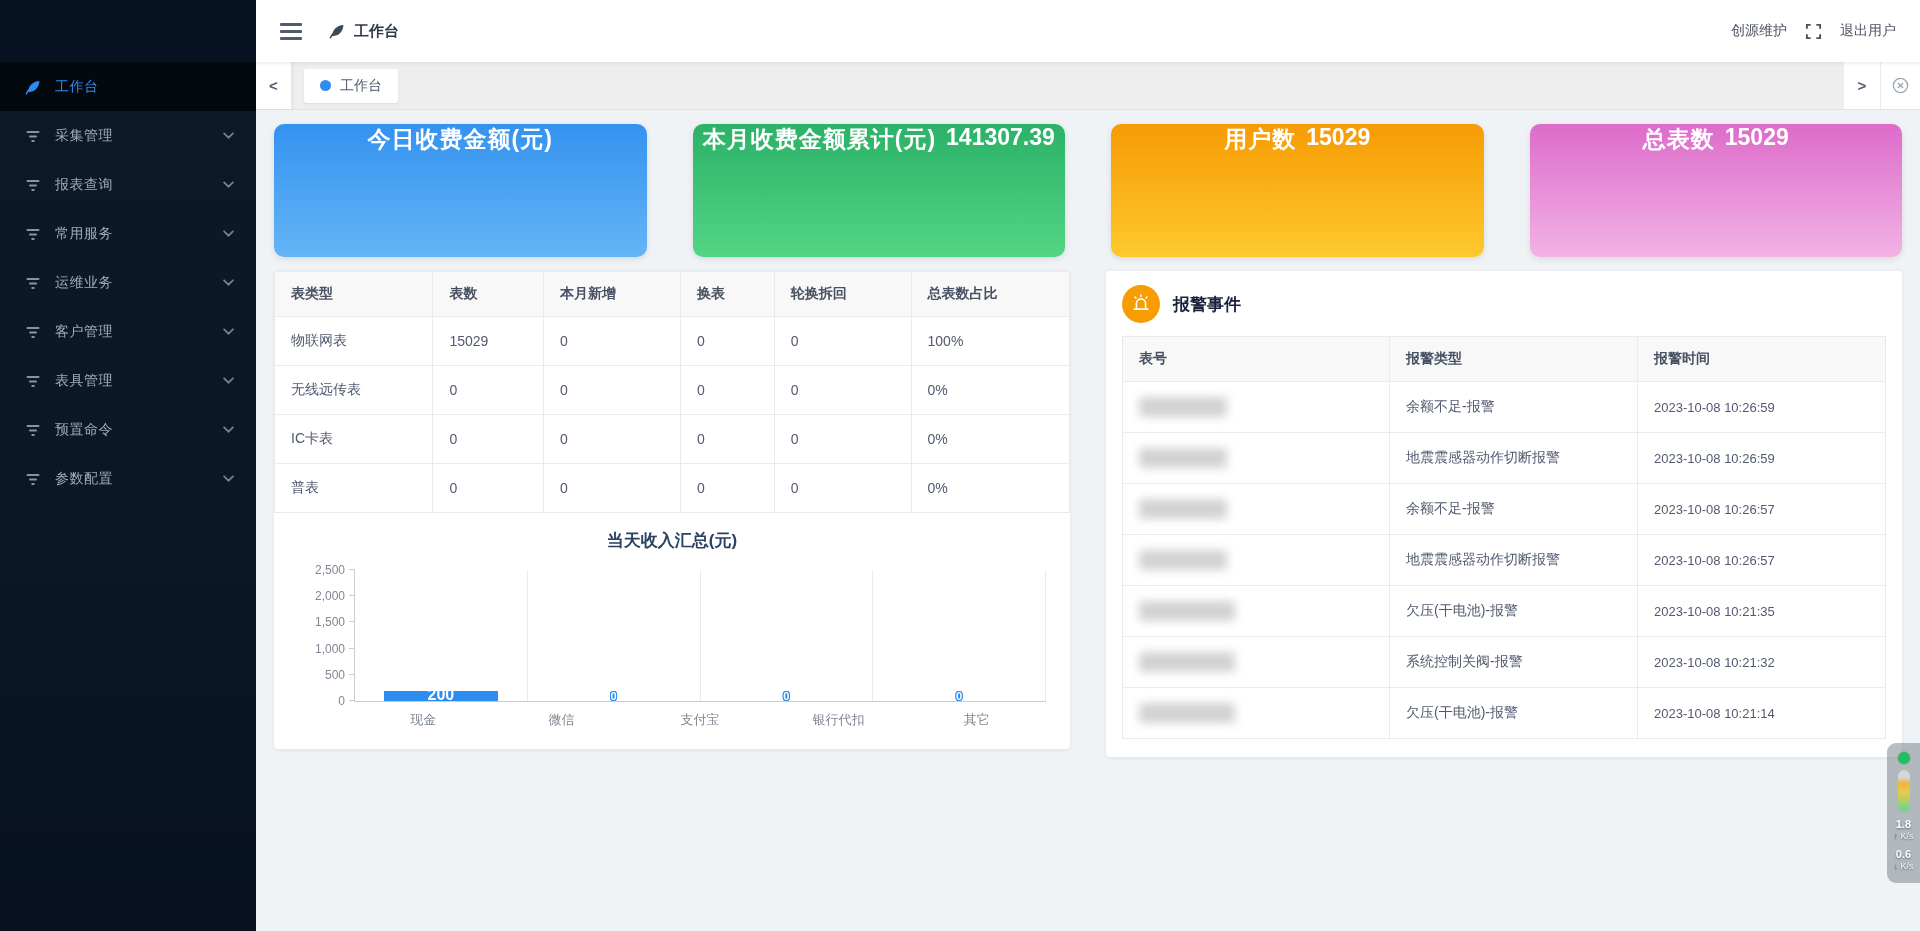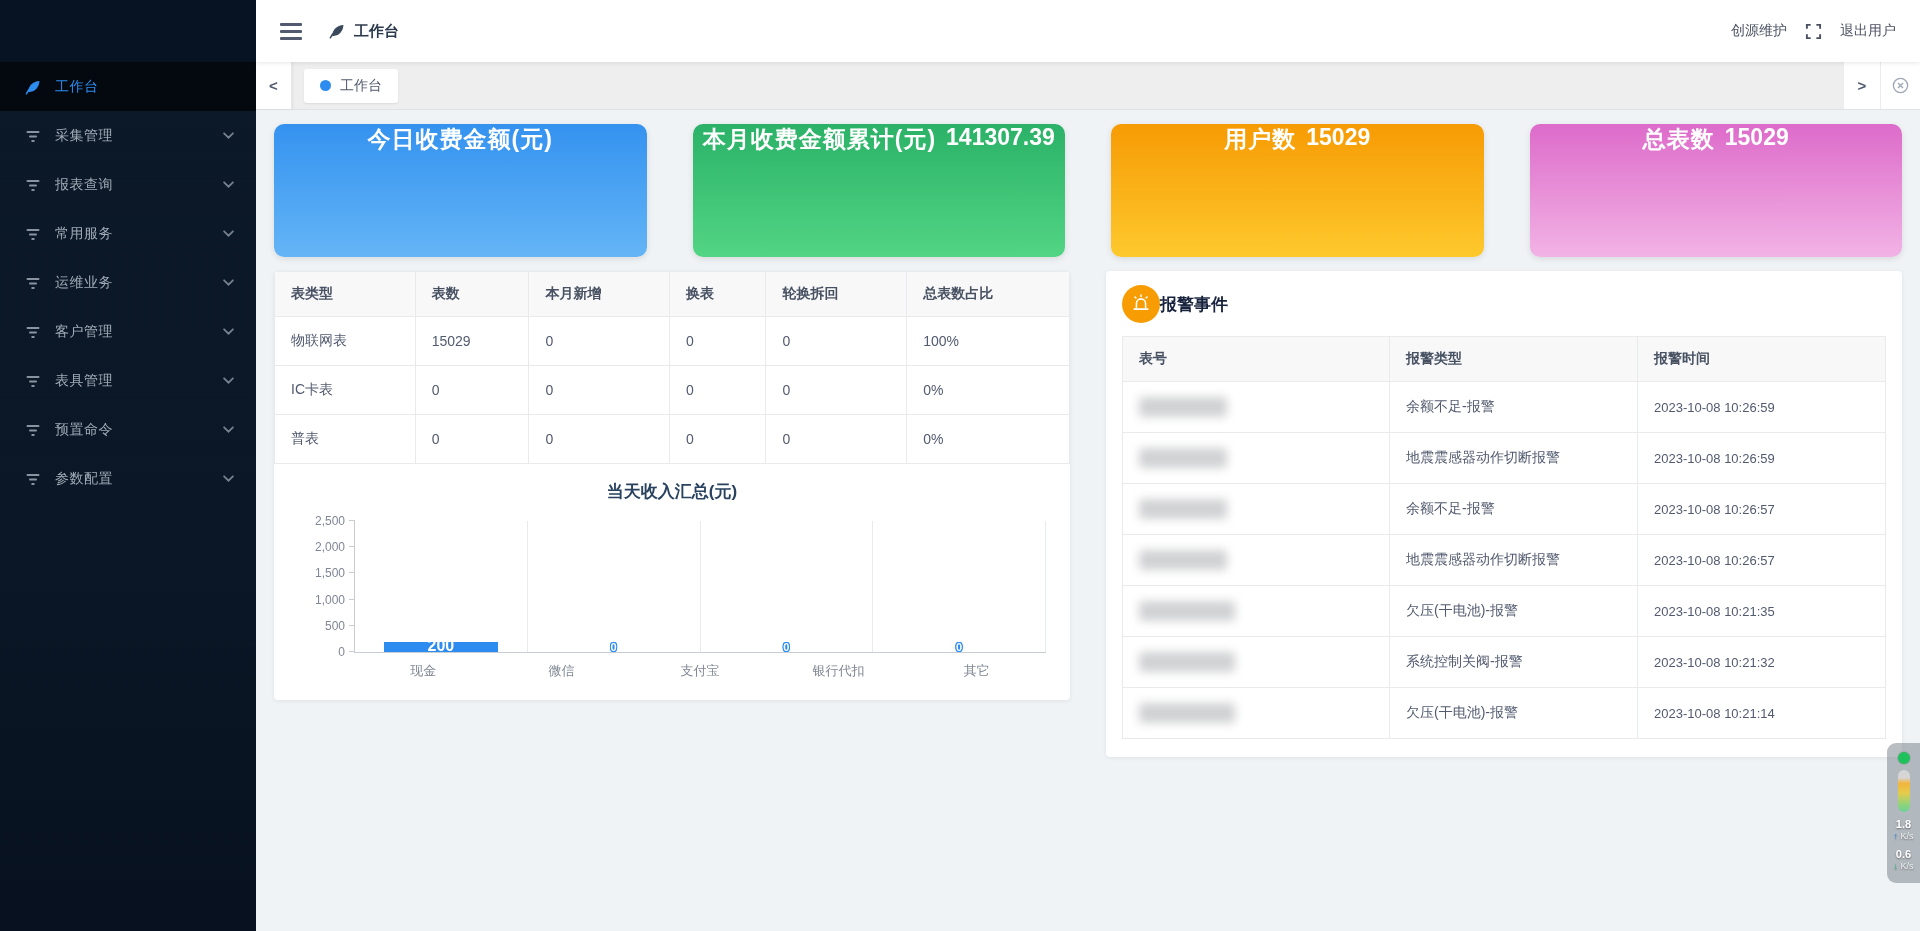--- a/index.html
+++ b/index.html
@@ -72,21 +72,21 @@
   .bar-label.zero { font-size:11px; bottom:-1px; color:#fff;
     text-shadow:-1px 0 0 #2d8cf0,1px 0 0 #2d8cf0,0 -1px 0 #2d8cf0,0 1px 0 #2d8cf0,
       -1px -1px 0 #2d8cf0,1px 1px 0 #2d8cf0,-1px 1px 0 #2d8cf0,1px -1px 0 #2d8cf0; }
   .ytick { position:absolute; right:calc(100% + 10px); transform:translateY(50%); font-size:12px; color:#808695; white-space:nowrap; }
   .ytickmark { position:absolute; left:-6px; width:6px; height:1px; background:#c8cdd4; }
   .xlabels { display:flex; margin:9px 10px 0 66px; }
   .xlabels div { flex:1; text-align:center; font-size:13px; color:#7f8793; }
 
   
   .alarm-panel { padding:14px 16px 18px 16px; }
-  .alarm-head { display:flex; align-items:center; margin-bottom:13px; }
+  .alarm-head { display:flex; align-items:center; gap:13px; margin-bottom:13px; }
   .alarm-ico { width:38px; height:38px; border-radius:50%; background:#f89c04; display:flex; align-items:center; justify-content:center; }
   .alarm-title { font-size:17px; font-weight:bold; color:#17233d; }
   .blur-blob { height:20px; border-radius:3px; background:#c9cacc; filter:blur(5px); opacity:.85; }
   td.time { font-size:13px; }
 
   
   .monitor { position:fixed; right:0; bottom:48px; width:33px; height:140px;
     background:rgba(128,136,144,.55); border-radius:9px 0 0 9px;
     display:flex; flex-direction:column; align-items:center; padding-top:9px; gap:6px; z-index:20; }
   .mon-dot { width:12px; height:12px; border-radius:50%; background:#1fc15c; box-shadow:0 0 2px rgba(0,0,0,.3); }
@@ -324,20 +324,28 @@
                 </tr>
               </thead>
             <tbody id="meter-body">
                 <tr>
                   <td>物联网表</td>
                   <td>15029</td>
                   <td>0</td>
                   <td>0</td>
                   <td>0</td>
                   <td>100%</td>
+                </tr>
+                <tr>
+                  <td>无线远传表</td>
+                  <td>0</td>
+                  <td>0</td>
+                  <td>0</td>
+                  <td>0</td>
+                  <td>0%</td>
                 </tr>
                 <tr>
                   <td>IC卡表</td>
                   <td>0</td>
                   <td>0</td>
                   <td>0</td>
                   <td>0</td>
                   <td>0%</td>
                 </tr>
                 <tr>

